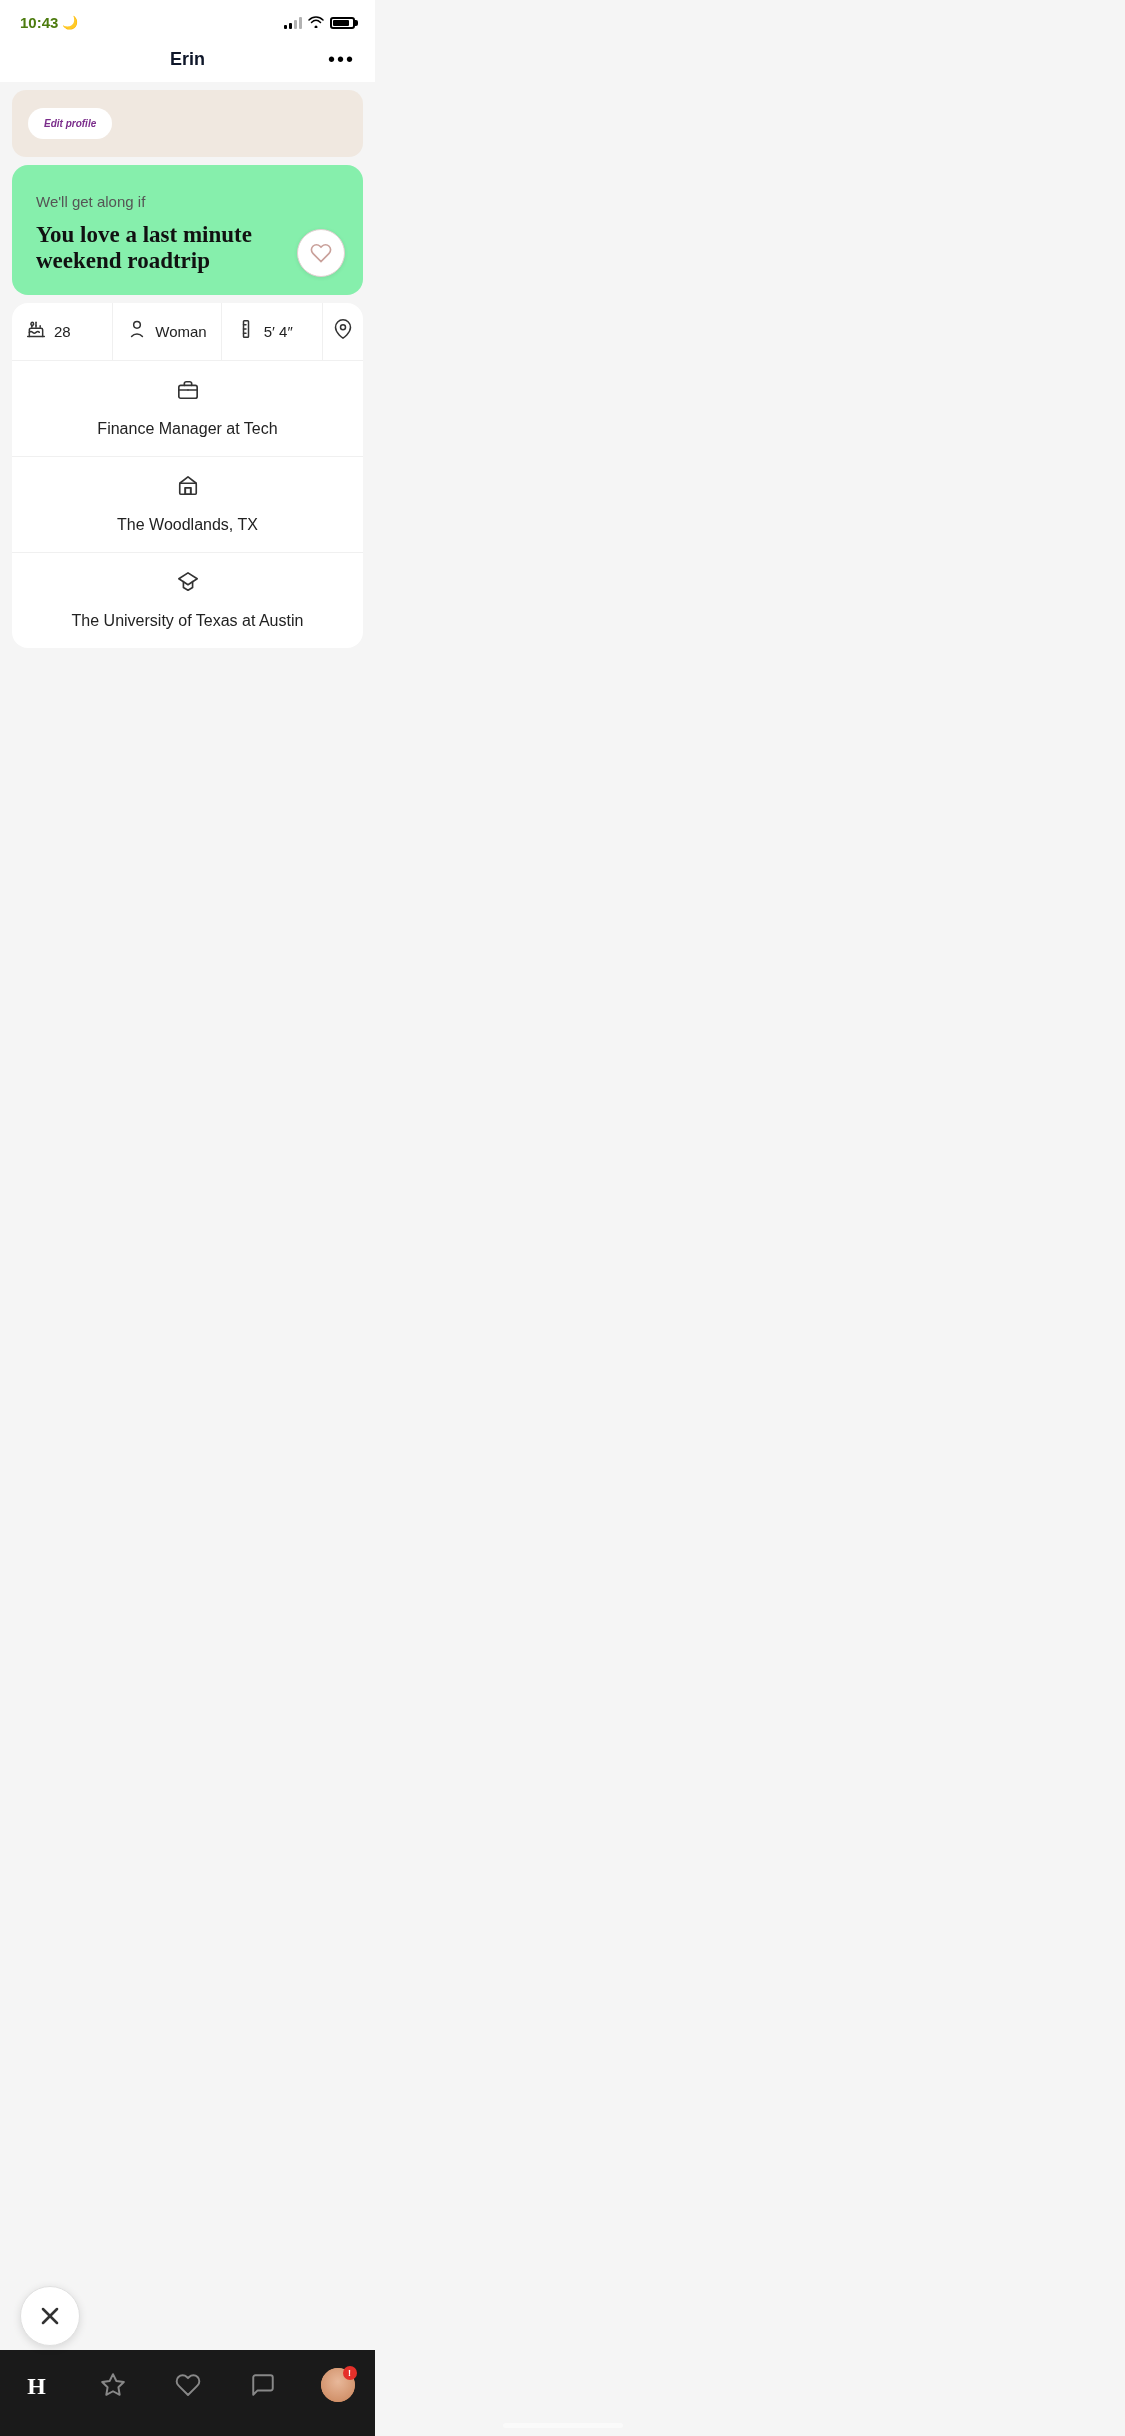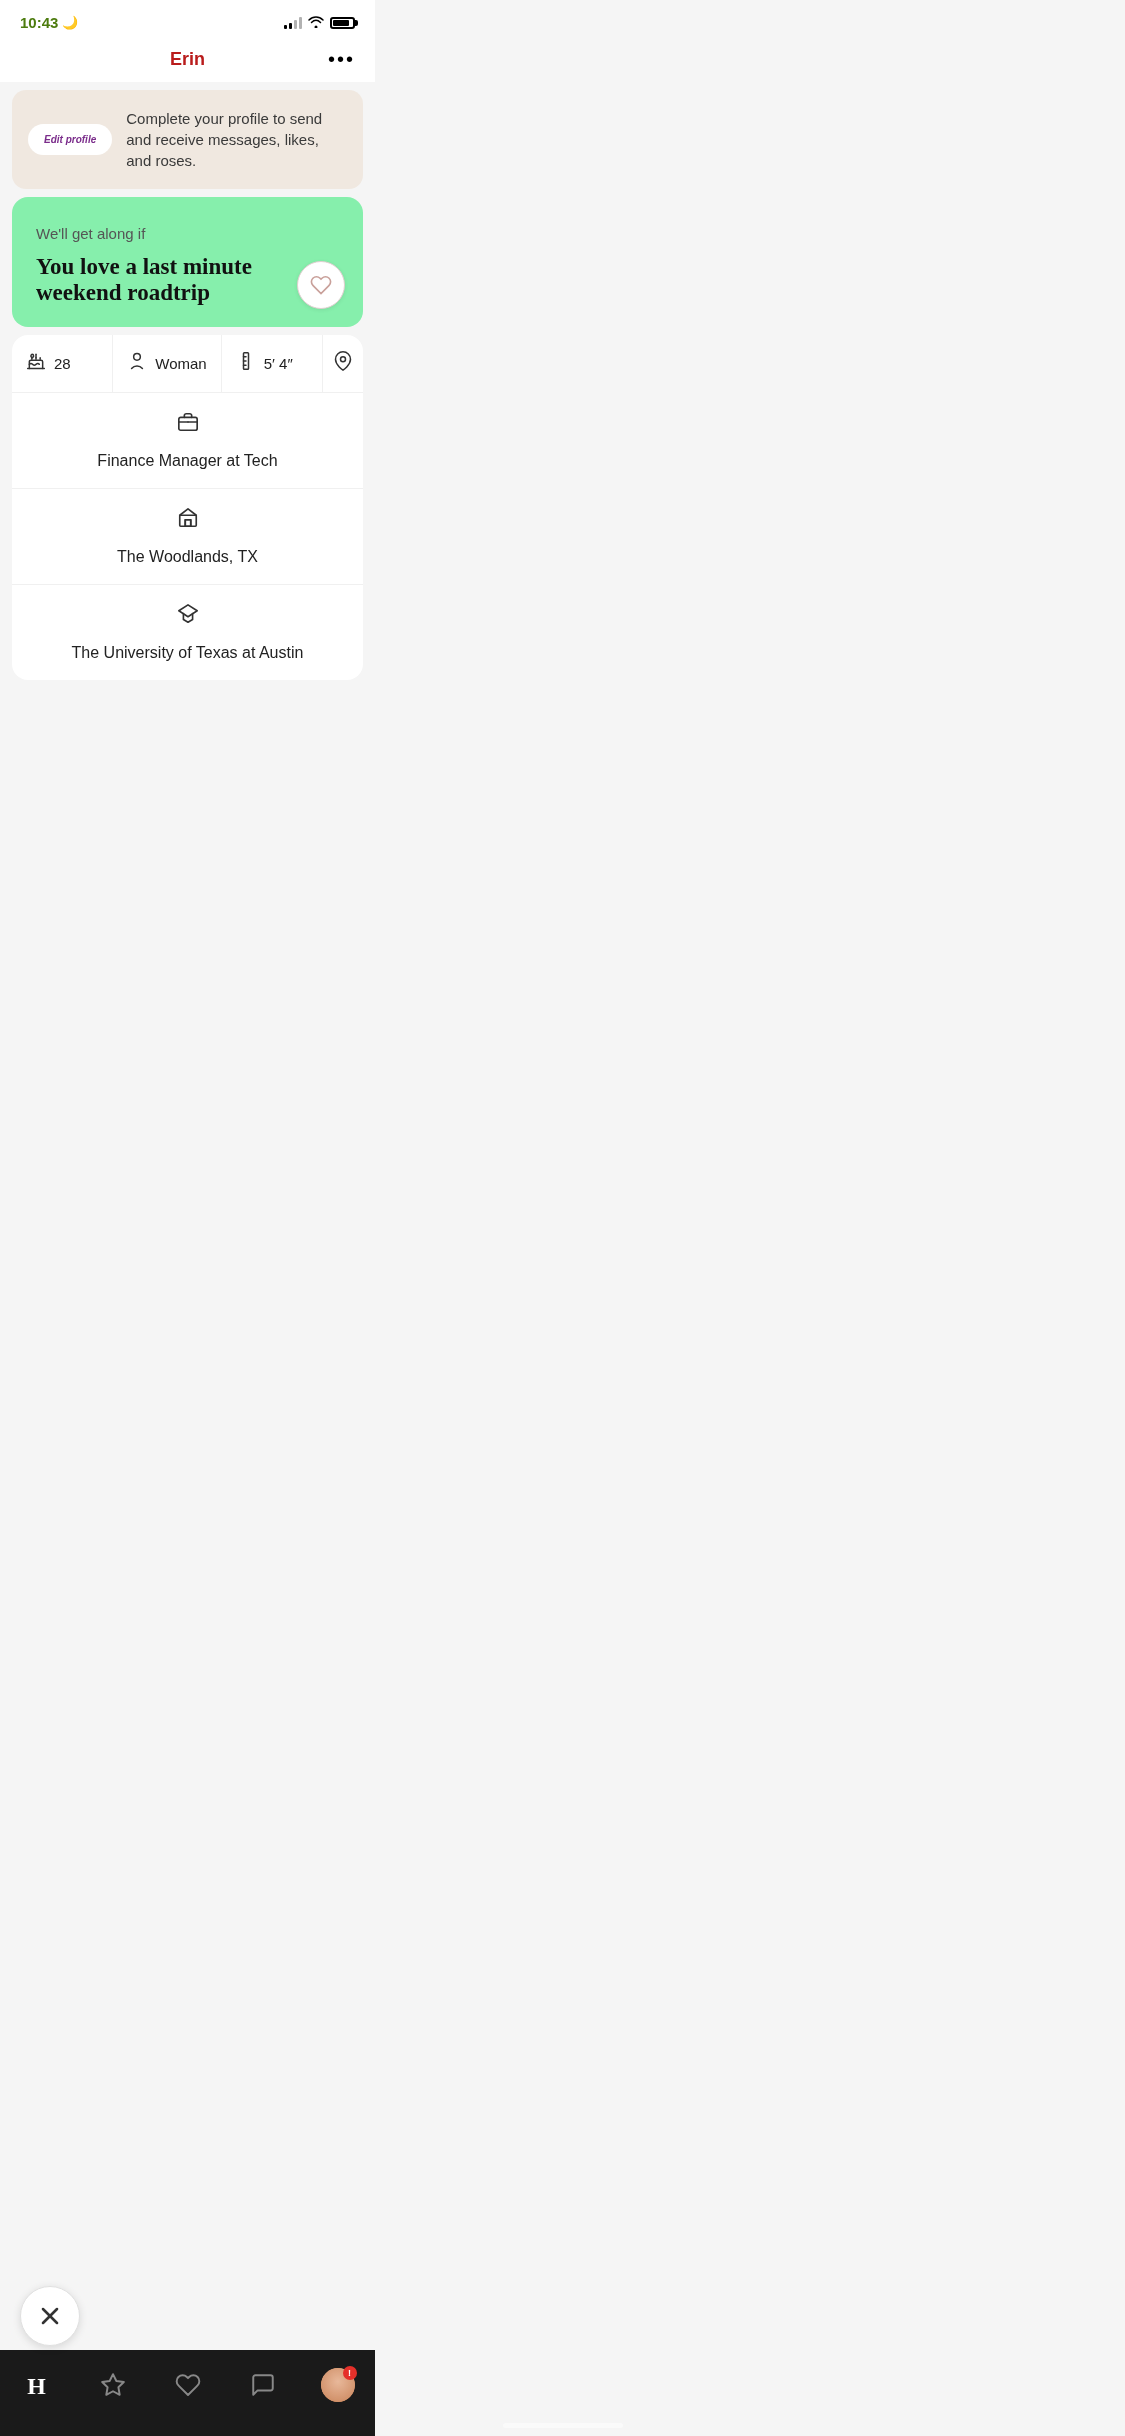--- a/index.html
+++ b/index.html
@@ -85,21 +85,21 @@
       display: flex;
       align-items: center;
       justify-content: center;
       padding: 12px 20px;
       background: #fff;
       position: relative;
     }
     .header-title {
       font-size: 18px;
       font-weight: 700;
-      color: #b91c1c;
+      color: #0f172a;
       text-align: center;
     }
     .header-menu {
       position: absolute;
       right: 20px;
       font-size: 20px;
       color: #000;
       letter-spacing: 2px;
       cursor: pointer;
     }
@@ -368,21 +368,20 @@
   </div>
 </div>
 
 <div class="header">
   <span class="header-title">Erin</span>
   <span class="header-menu">•••</span>
 </div>
 
 <div class="profile-banner">
   <button class="edit-profile-btn">Edit profile</button>
-  <p class="banner-text">Complete your profile to send and receive messages, likes, and roses.</p>
 </div>
 
 <div class="prompt-card">
   <p class="prompt-label">We'll get along if</p>
   <p class="prompt-text">You love a last minute weekend roadtrip</p>
   <button class="heart-btn">
     <svg viewBox="0 0 24 24" fill="none" stroke="#c9a09a" stroke-width="1.8">
       <path d="M20.84 4.61a5.5 5.5 0 0 0-7.78 0L12 5.67l-1.06-1.06a5.5 5.5 0 0 0-7.78 7.78l1.06 1.06L12 21.23l7.78-7.78 1.06-1.06a5.5 5.5 0 0 0 0-7.78z"></path>
     </svg>
   </button>

